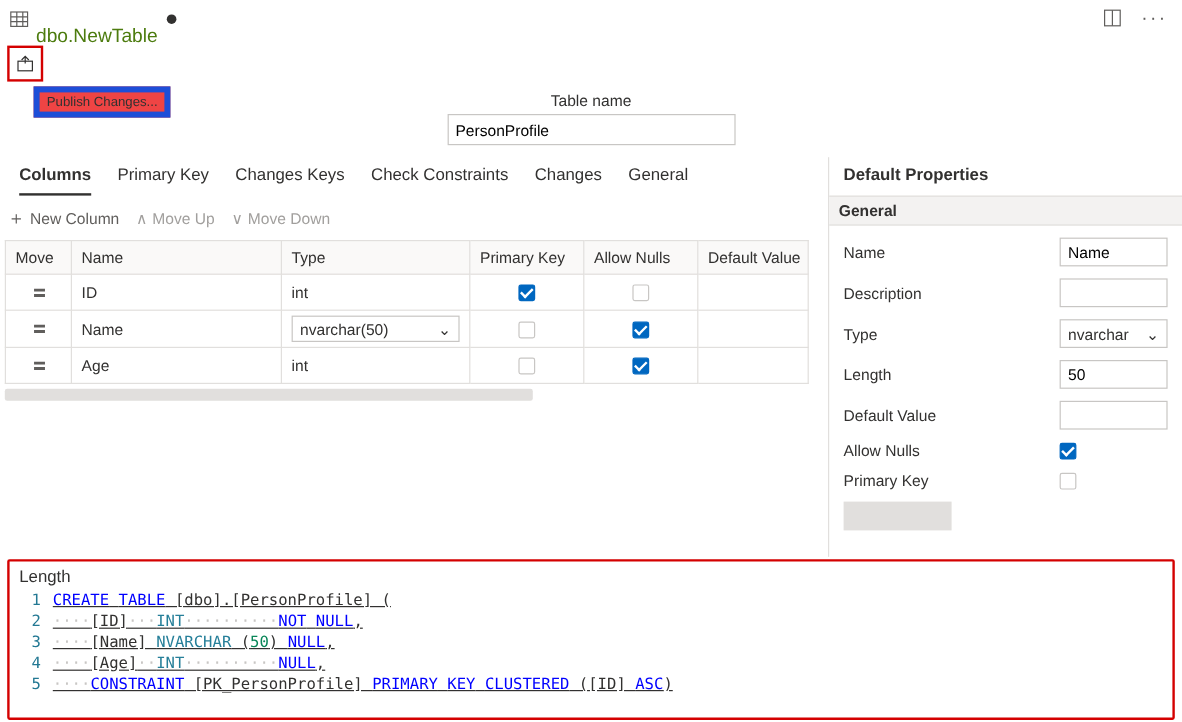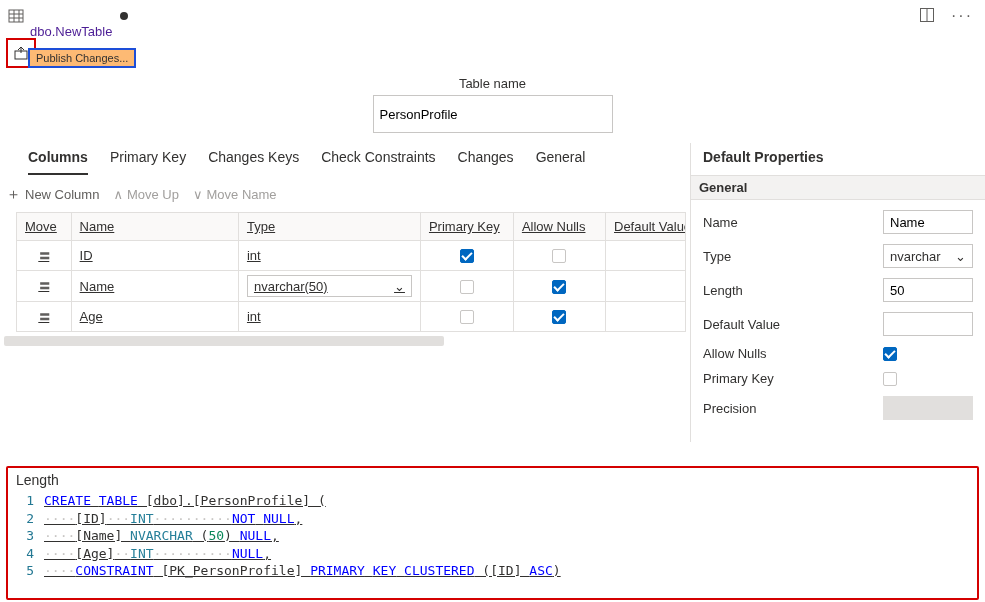--- a/index.html
+++ b/index.html
@@ -13,81 +13,81 @@
     position: relative;
     overflow: hidden;
   }
   .titlebar {
     display: flex;
     align-items: center;
     padding: 4px 8px;
     height: 32px;
   }
   .titlebar .tab-icon { margin-right: 6px; display:flex; align-items:center;}
-  .titlebar .title { font-size: 13px; color: #4c1d95; margin-top: 30px; }
+  .titlebar .title { font-size: 16px; color: #4d7c0f; margin-top: 30px; }
   .titlebar .dirty-dot { margin-left: 8px; width: 8px; height: 8px; background:#323130; border-radius:50%; display:inline-block;}
   .titlebar-right { margin-left:auto; display:flex; gap:8px; align-items:center; color:#605e5c;}
   .titlebar-right .icon-btn { cursor:pointer; padding:2px 4px; }
 
   .toolbar-row { padding: 6px 6px 0 6px; position:relative; }
   .publish-btn-wrap {
     display:inline-block;
     border: 2px solid #d40000;
     padding: 2px;
     position:relative;
   }
   .publish-btn {
     width: 22px; height: 22px;
     display:flex; align-items:center; justify-content:center;
     cursor:pointer;
     color:#323130;
   }
   .tooltip {
     position:absolute;
-    top: 8px; left: 20px;
-    border:2px solid #1d4ed8;
-    background:#fdba74;
+    top: 32px; left: 20px;
+    border:5px solid #1d4ed8;
+    background:#ef4444;
     padding: 2px 6px;
     font-size: 11px;
     white-space: nowrap;
   }
 
   .name-row { padding: 8px 8px 10px 8px; display:flex; align-items:center; gap:4px;flex-direction:column;}
   .name-row label { font-size:13px; }
   .name-row input {
     border:1px solid #c8c6c4;
     height: 26px;
     width: 240px;
-    padding: 18px 6px;
+    padding: 6px 6px;
     font-size:13px;
   }
 
   .main-row { display:flex; }
   .left-pane { width: 690px; border-right: 0; }
   .right-pane { flex:1; border-left: 1px solid #e1dfdd; padding: 0 12px 12px 12px; }
 
-  .tabs { display:flex; gap: 22px; padding: 0 28px; border-bottom:none;}
+  .tabs { display:flex; gap: 22px; padding: 0 16px; border-bottom:none;}
   .tabs .tab { font-size:14px; padding: 6px 0 8px 0; cursor:pointer; color:#323130; }
   .tabs .tab.active { font-weight:600; border-bottom: 2px solid #323130; }
 
   .toolbar2 { display:flex; align-items:center; gap:14px; padding: 10px 6px 8px 6px; color:#605e5c;}
   .toolbar2 .tbtn { display:flex; align-items:center; gap:4px; cursor:pointer; font-size:13px;}
   .toolbar2 .tbtn.disabled { color:#a19f9d; cursor:default;}
 
-  table.cols { width: 670px; border-collapse: collapse; margin-left:16px;text-decoration:underline; }
+  table.cols { width: 670px; border-collapse: collapse; margin-left:4px; }
   table.cols th {
     text-align:left; font-weight:400; font-size:13px;
     border:1px solid #e1dfdd; background:#faf9f8; padding:6px 8px;
   }
   table.cols td { border:1px solid #e1dfdd; padding:4px 8px; height:30px; font-size:13px;}
   .move-handle { text-align:center; color:#605e5c; letter-spacing:-2px;}
   .chk { display:inline-block; width:14px; height:14px; border:1px solid #c8c6c4; border-radius:2px; vertical-align:middle;}
   .chk.checked { background:#0067c0; border-color:#0067c0; position:relative;}
   .chk.checked::after { content:""; position:absolute; left:3px; top:0px; width:4px; height:8px; border:solid #fff; border-width:0 2px 2px 0; transform:rotate(45deg);}
-  .type-select { display:flex; align-items:center; justify-content:space-between; border:1px solid #c8c6c4; height:22px; padding:0 6px; width:165px; cursor:pointer;}
+  .type-select { display:flex; align-items:center; justify-content:space-between; border:1px solid #c8c6c4; height:22px; padding:0 6px; width:140px; cursor:pointer;}
   .hscroll { height:10px; background:#e1dfdd; margin:4px 4px 0 4px; width:440px; border-radius:2px;}
 
   .props-title { font-weight:600; font-size:14px; padding: 6px 0 10px 0;}
   .section-title { font-weight:600; background:#f3f2f1; padding:4px 8px; margin: 0 -12px 10px -12px; border-top:1px solid #e1dfdd; border-bottom:1px solid #e1dfdd;}
   .prop-row { display:flex; align-items:center; margin-bottom:10px;}
   .prop-row label { width: 180px; font-size:13px;}
   .prop-row input[type=text] { flex:1; height:24px; border:1px solid #c8c6c4; padding:2px 6px; font-size:13px; max-width:90px;}
   .prop-row .sel { flex:1; max-width:90px; height:24px; border:1px solid #c8c6c4; display:flex; align-items:center; justify-content:space-between; padding:0 6px; cursor:pointer;}
   .prop-row .grey { flex:1; max-width:90px; height:24px; background:#e1dfdd;}
 
@@ -168,21 +168,21 @@
       <div class="tbtn">
         <span style="font-size:15px;">＋</span>
         <span>New Column</span>
       </div>
       <div class="tbtn disabled">
         <span>∧</span>
         <span>Move Up</span>
       </div>
       <div class="tbtn disabled">
         <span>∨</span>
-        <span>Move Name</span>
+        <span>Move Down</span>
       </div>
     </div>
 
     <table class="cols">
       <thead>
         <tr>
           <th style="width:55px">Move</th>
           <th style="width:175px">Name</th>
           <th style="width:155px">Type</th>
           <th style="width:95px" class="center">Primary Key</th>
@@ -227,20 +227,24 @@
 
   <div class="right-pane">
     <div class="props-title">Default Properties</div>
     <div class="section-title">General</div>
 
     <div class="prop-row">
         <label>Name</label>
       <input type="text" value="Name" style="">
       </div>
 
+    <div class="prop-row">
+        <label>Description</label>
+      <input type="text" value="" style="">
+      </div>
 
     <div class="prop-row">
         <label>Type</label>
       <div class="sel">
         <span>nvarchar</span>
         <span>⌄</span>
       </div>
       </div>
 
     <div class="prop-row">
@@ -257,21 +261,20 @@
         <label>Allow Nulls</label>
       <span class="chk checked"></span>
       </div>
 
     <div class="prop-row">
         <label>Primary Key</label>
       <span class="chk"></span>
       </div>
 
     <div class="prop-row">
-        <label>Precision</label>
       <div class="grey"></div>
       </div>
 
   </div>
 </div>
 
 <div class="scripts-wrap">
   <div class="scripts-title">Length</div>
   <div class="code" id="code-block"><div><span class="ln">1</span><span class="kw">CREATE</span> <span class="kw">TABLE</span> [dbo].[PersonProfile] (</div><div><span class="ln">2</span><span class="dots">····</span>[ID]<span class="dots">···</span><span class="fn">INT</span><span class="dots">··········</span><span class="kw">NOT</span> <span class="kw">NULL</span>,</div><div><span class="ln">3</span><span class="dots">····</span>[Name] <span class="fn">NVARCHAR</span> (<span class="num">50</span>) <span class="kw">NULL</span>,</div><div><span class="ln">4</span><span class="dots">····</span>[Age]<span class="dots">··</span><span class="fn">INT</span><span class="dots">··········</span><span class="kw">NULL</span>,</div><div><span class="ln">5</span><span class="dots">····</span><span class="kw">CONSTRAINT</span> [PK_PersonProfile] <span class="kw">PRIMARY</span> <span class="kw">KEY</span> <span class="kw">CLUSTERED</span> ([ID] <span class="kw">ASC</span>)</div></div>
 </div>

